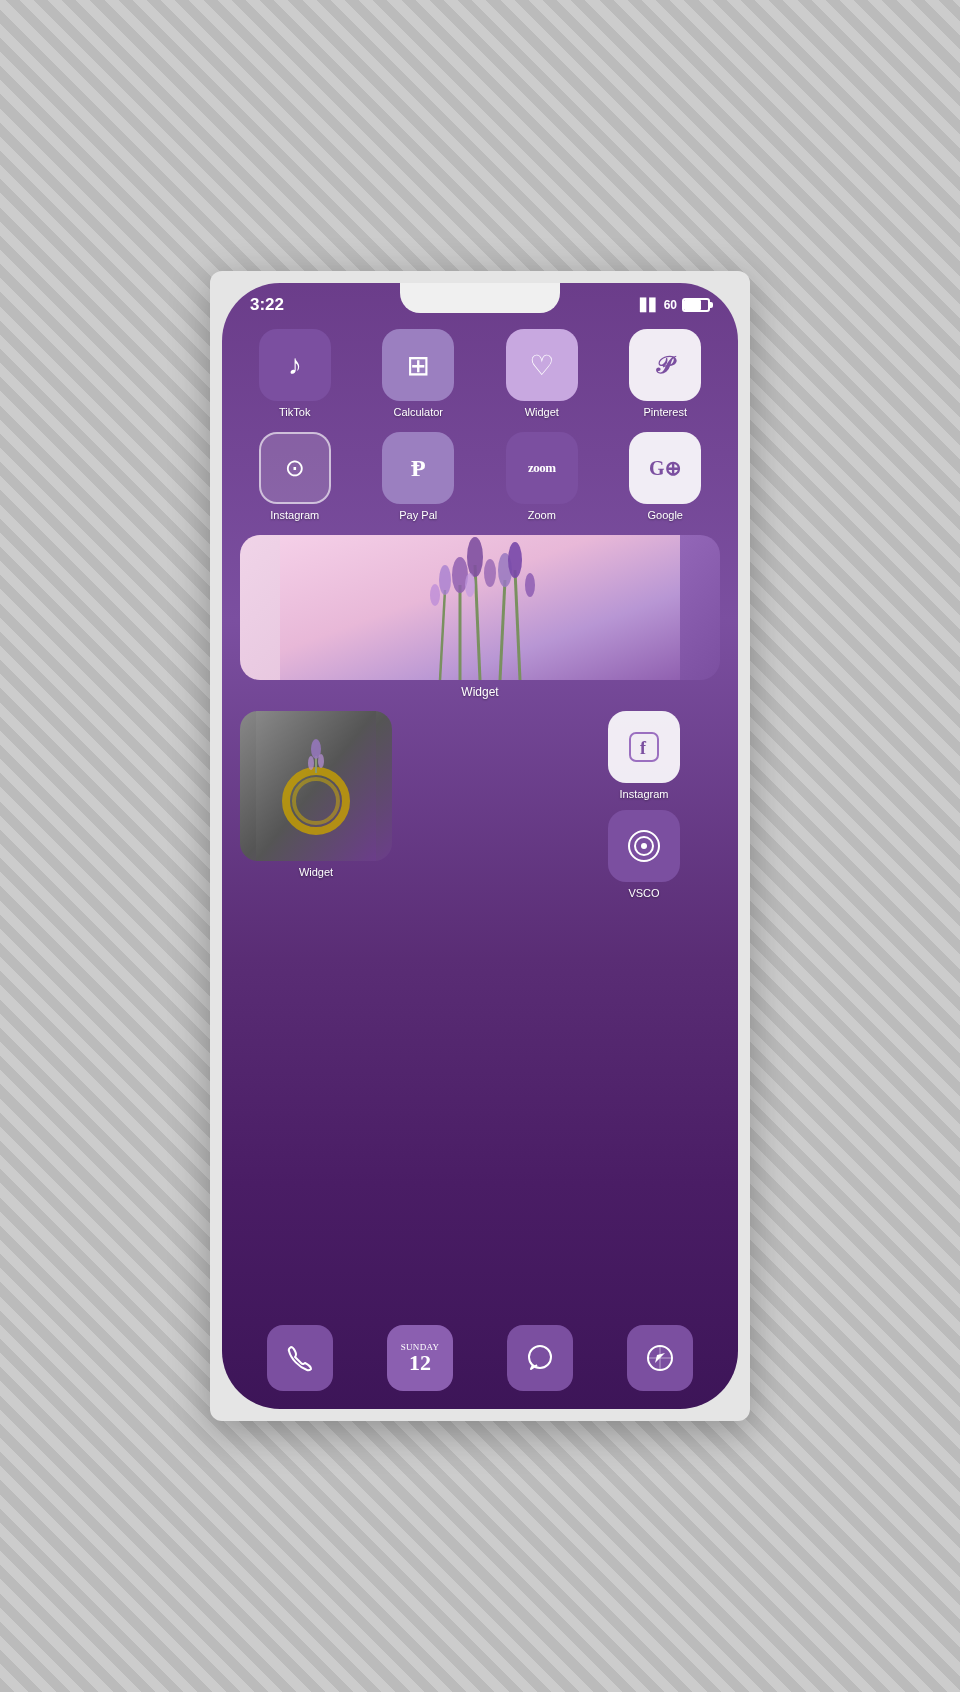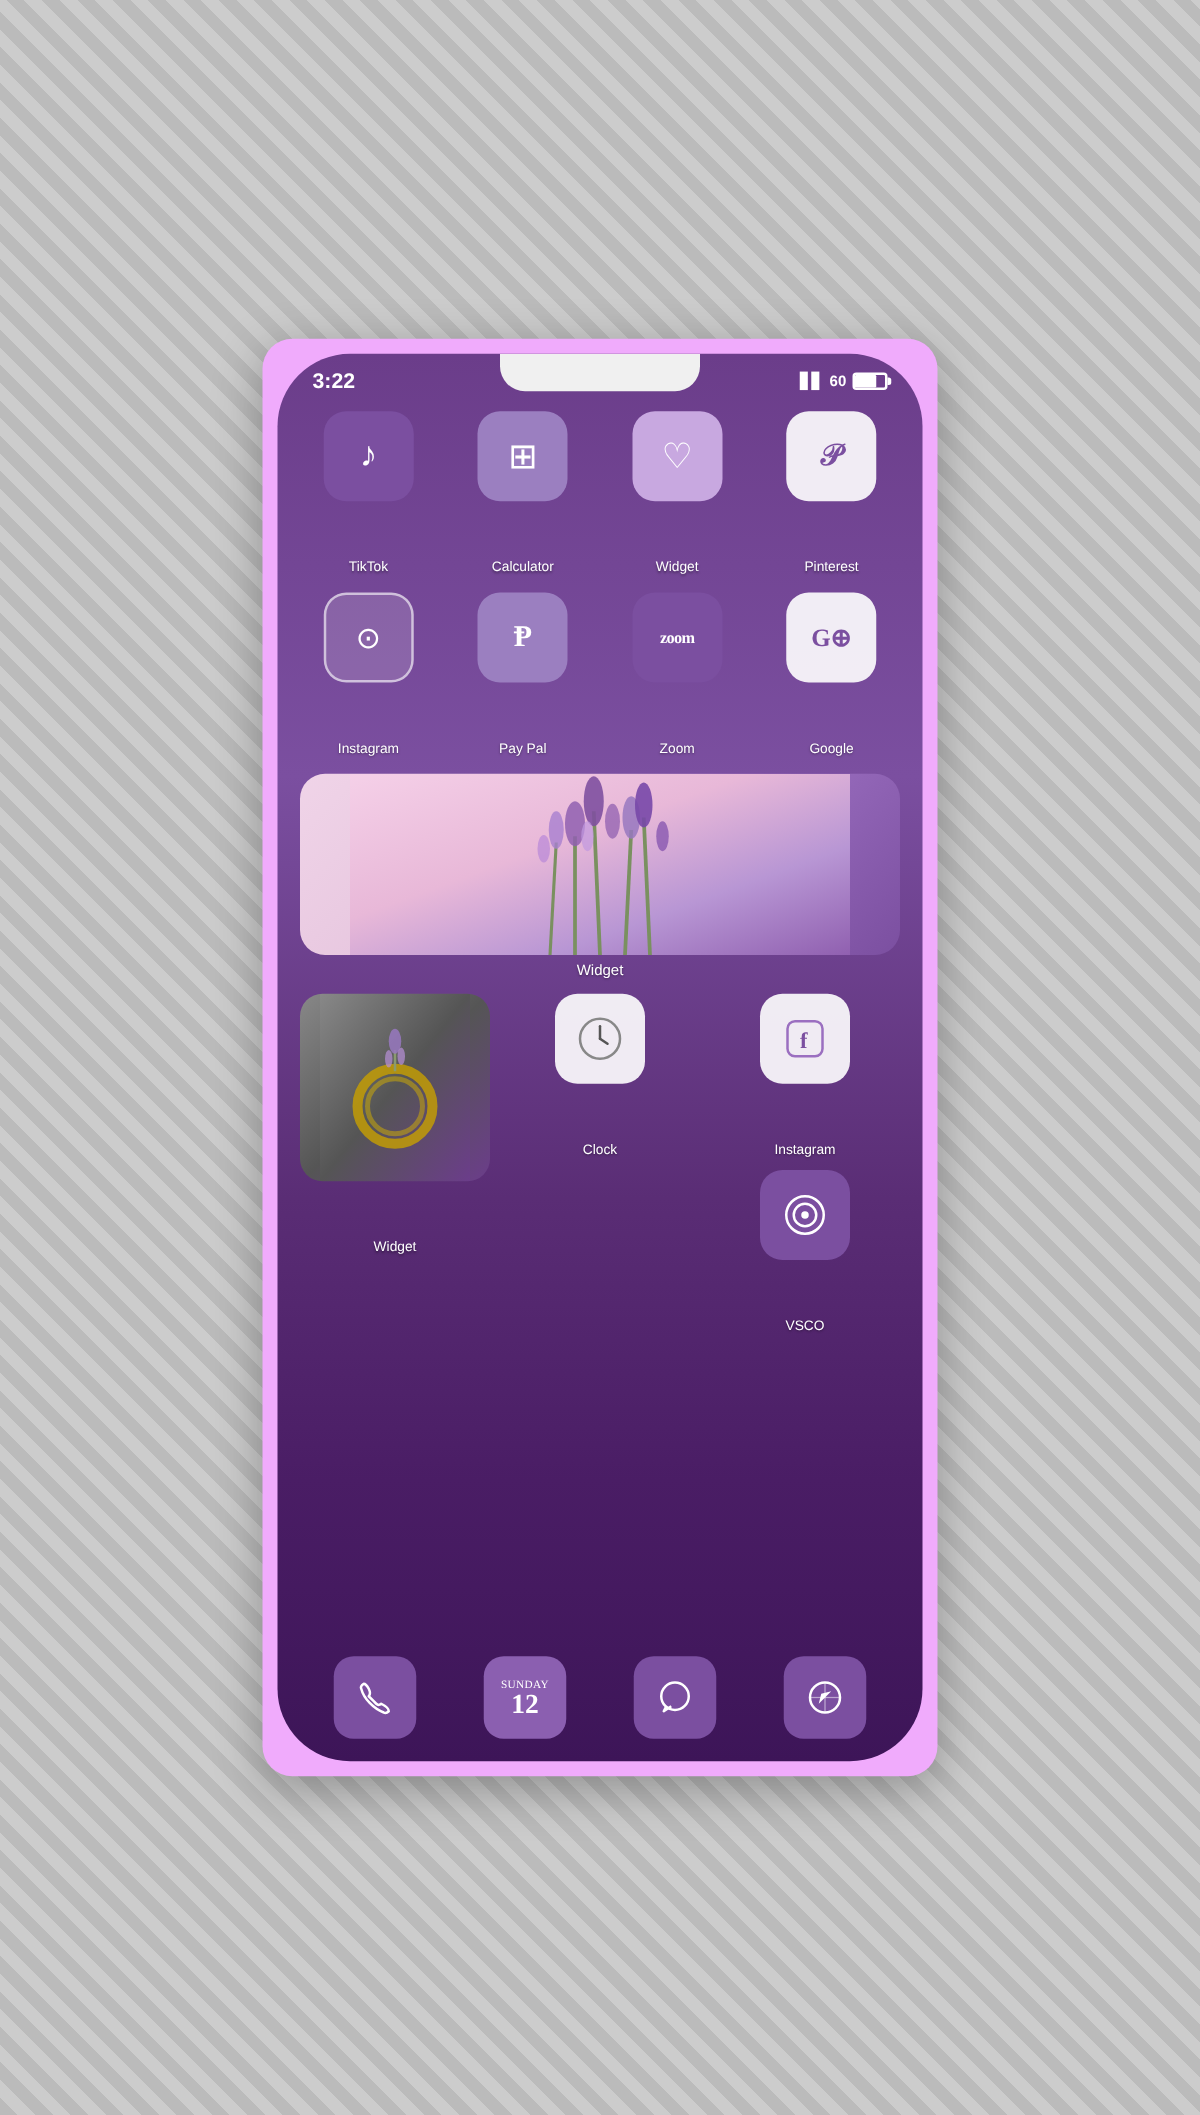--- a/index.html
+++ b/index.html
@@ -8,22 +8,22 @@
       height: 1692px;
       background: #c8c8c8;
       display: flex;
       align-items: center;
       justify-content: center;
       background-image: repeating-linear-gradient(45deg, #bbb 0px, #bbb 10px, #ccc 10px, #ccc 20px);
     }
     .phone-outer {
       width: 540px;
       height: 1150px;
-      background: #f0abfc;
-      border-radius: 24px;
+      background: #e5e5e5;
+      border-radius: 12px;
       padding: 12px;
       box-shadow: 0 10px 40px rgba(0,0,0,0.3);
       position: relative;
     }
     .phone-inner {
       width: 100%;
       height: 100%;
       border-radius: 58px;
       overflow: hidden;
       background: linear-gradient(180deg, #6b3d8a 0%, #7b4fa0 30%, #5a2d75 60%, #4a1d65 80%, #3d1558 100%);
@@ -113,21 +113,20 @@
       justify-content: center;
       font-size: 30px;
       color: white;
     }
     .app-label {
       color: white;
       font-size: 11px;
       font-family: -apple-system, BlinkMacSystemFont, sans-serif;
       text-align: center;
       text-shadow: 0 1px 2px rgba(0,0,0,0.4);
-      margin-top: 42px;
     }
 
     
     .bg-purple-dark { background: #7b4fa0; }
 
     
     .widget-area {
       margin: 4px 18px 8px;
     }
     .widget-photo {
@@ -363,30 +362,20 @@
             <ellipse cx="60" cy="38" rx="5" ry="10" fill="#9878c0" opacity="0.85"></ellipse>
             <ellipse cx="55" cy="52" rx="3" ry="7" fill="#b890d8" opacity="0.7"></ellipse>
             <ellipse cx="65" cy="50" rx="3" ry="7" fill="#b890d8" opacity="0.7"></ellipse>
           </svg>
         </div>
         <span class="app-label">Widget</span>
       </div>
 
       <div class="two-app-col">
 
-        <div class="app-item">
-          <div class="app-icon" style="background:rgba(255,255,255,0.9); color:#555">
-            <svg width="36" height="36" viewBox="0 0 36 36" xmlns="http://www.w3.org/2000/svg">
-              <circle cx="18" cy="18" r="16" fill="none" stroke="#888" stroke-width="2"></circle>
-              <line x1="18" y1="18" x2="18" y2="8" stroke="#555" stroke-width="2" stroke-linecap="round"></line>
-              <line x1="18" y1="18" x2="24" y2="22" stroke="#555" stroke-width="2" stroke-linecap="round"></line>
-            </svg>
-          </div>
-          <span class="app-label">Clock</span>
-        </div>
 
       </div>
 
       <div class="two-app-col">
 
         <div class="app-item">
           <div class="app-icon" style="background:rgba(255,255,255,0.9); color:#7b4fa0">
             <svg width="36" height="36" viewBox="0 0 36 36" xmlns="http://www.w3.org/2000/svg">
               <rect x="4" y="4" width="28" height="28" rx="6" fill="none" stroke="#9b6fc0" stroke-width="2"></rect>
               <text x="14" y="25" font-size="18" font-weight="700" fill="#7b4fa0" font-family="serif">f</text>

